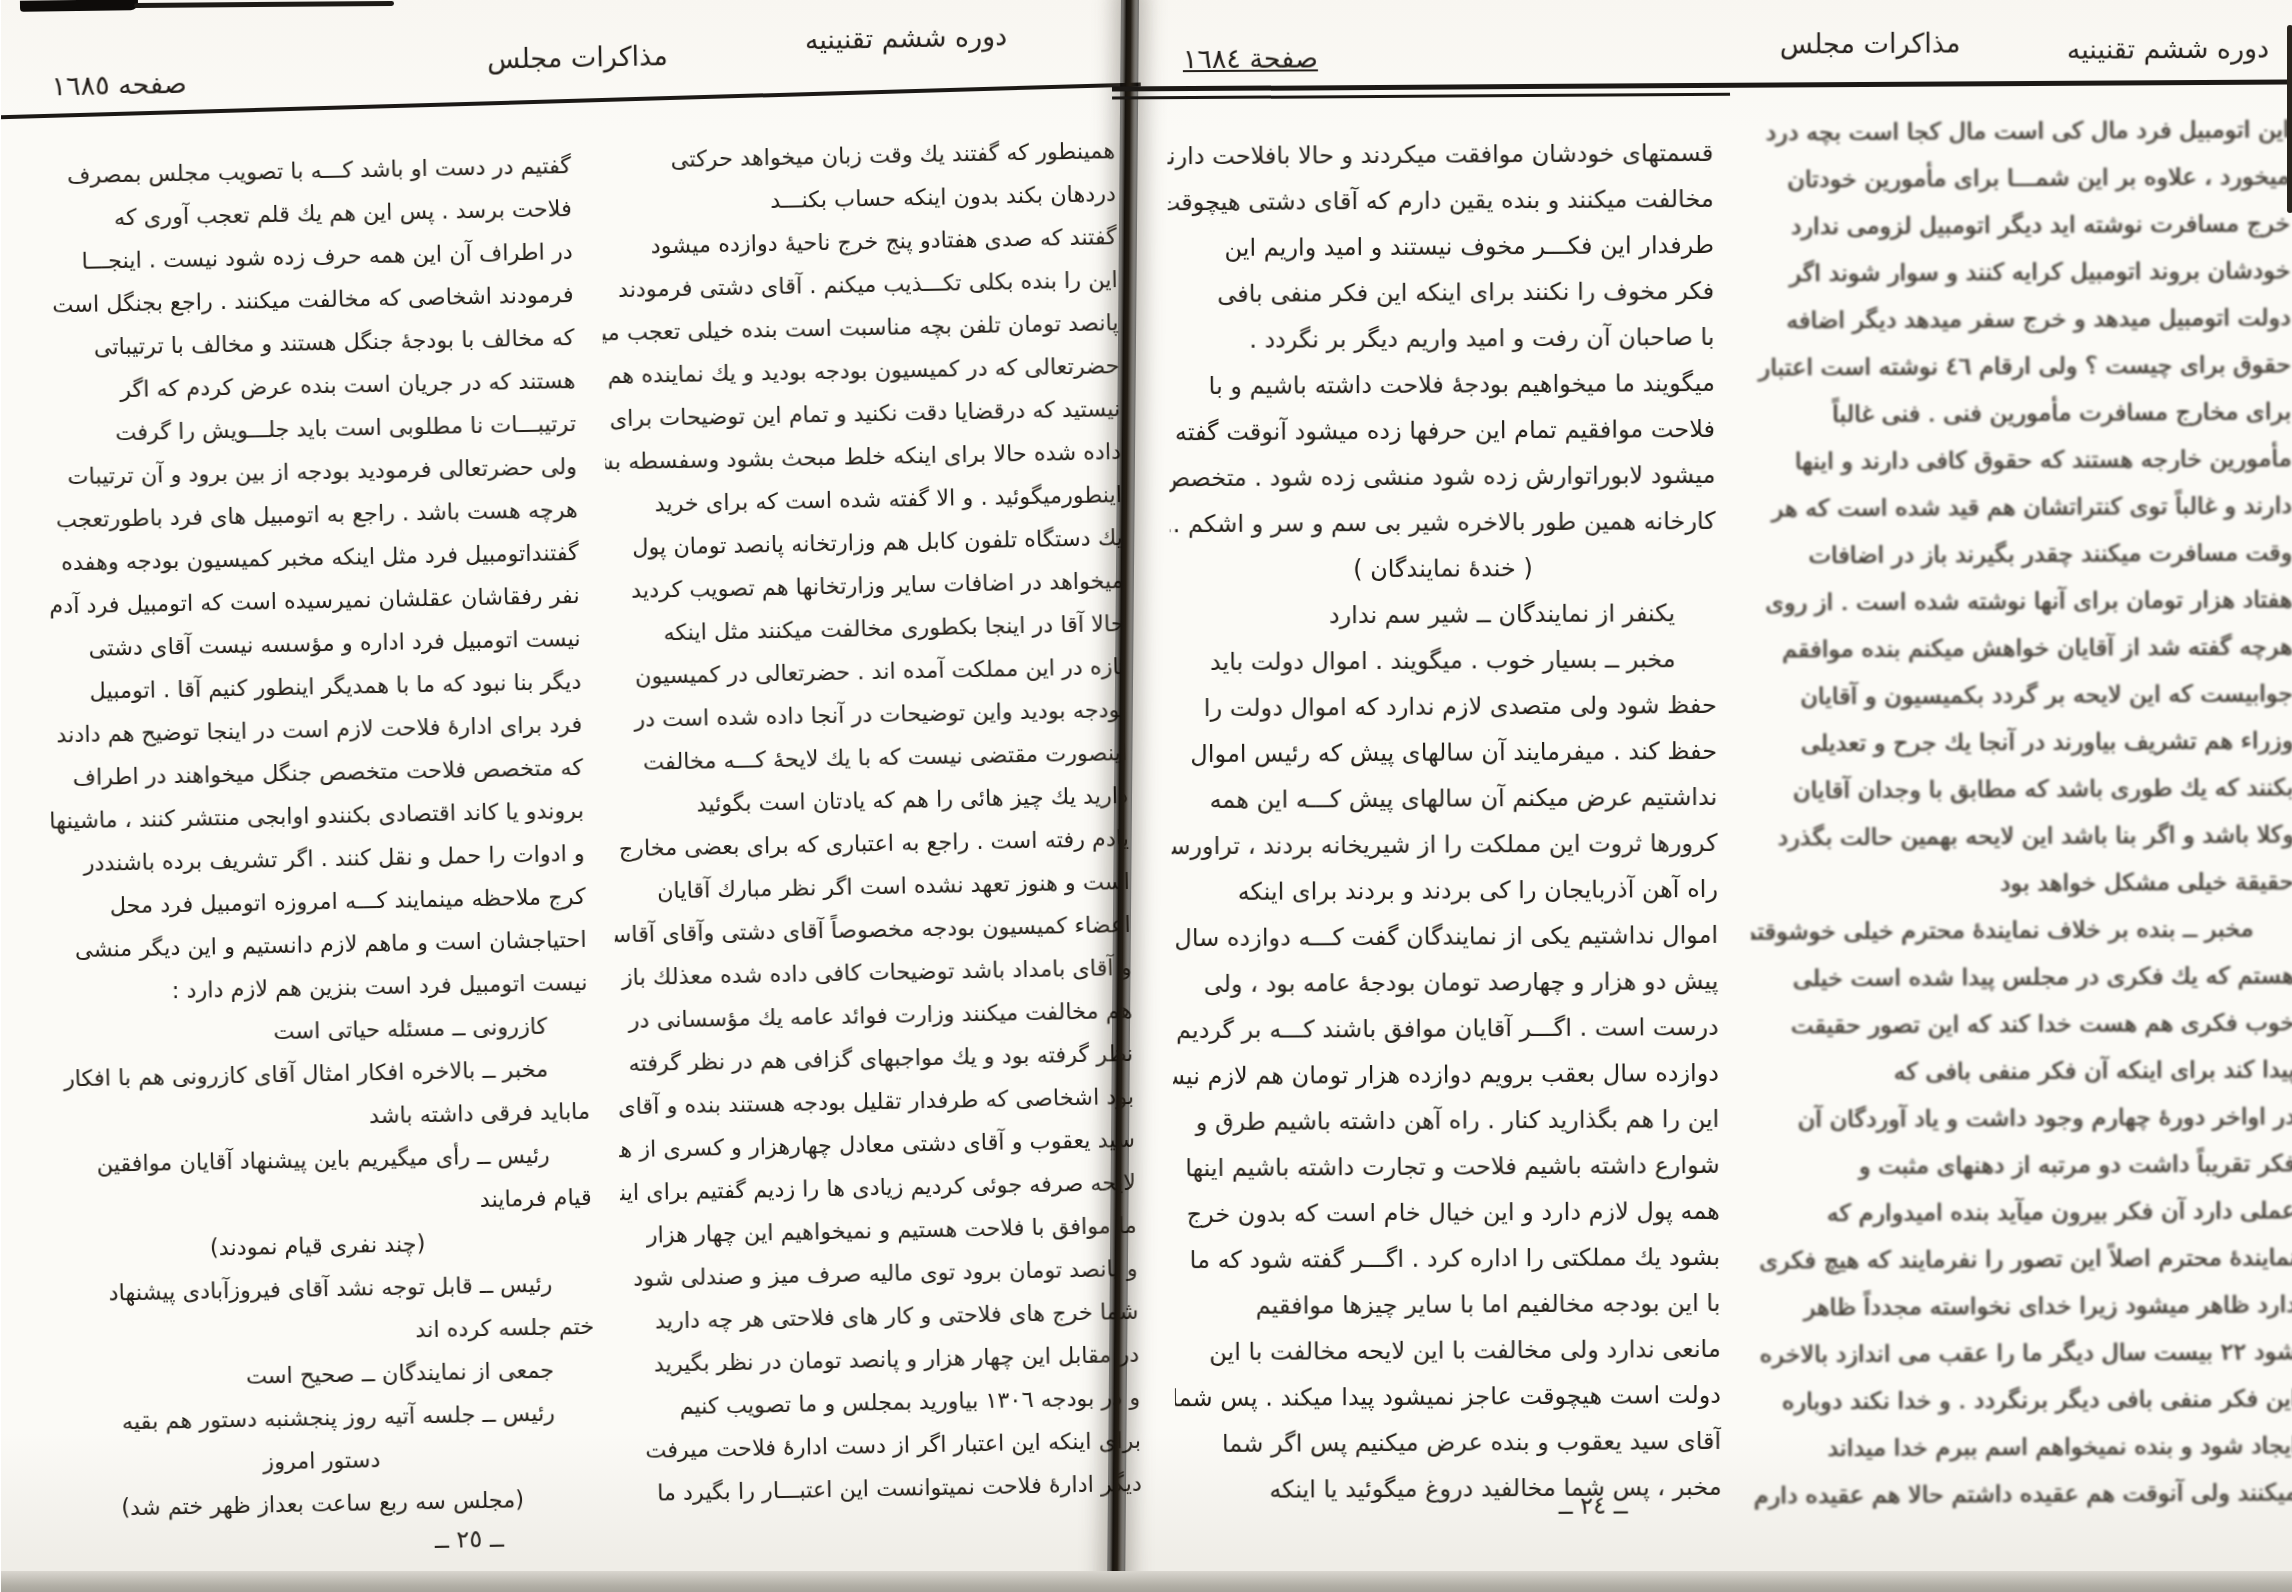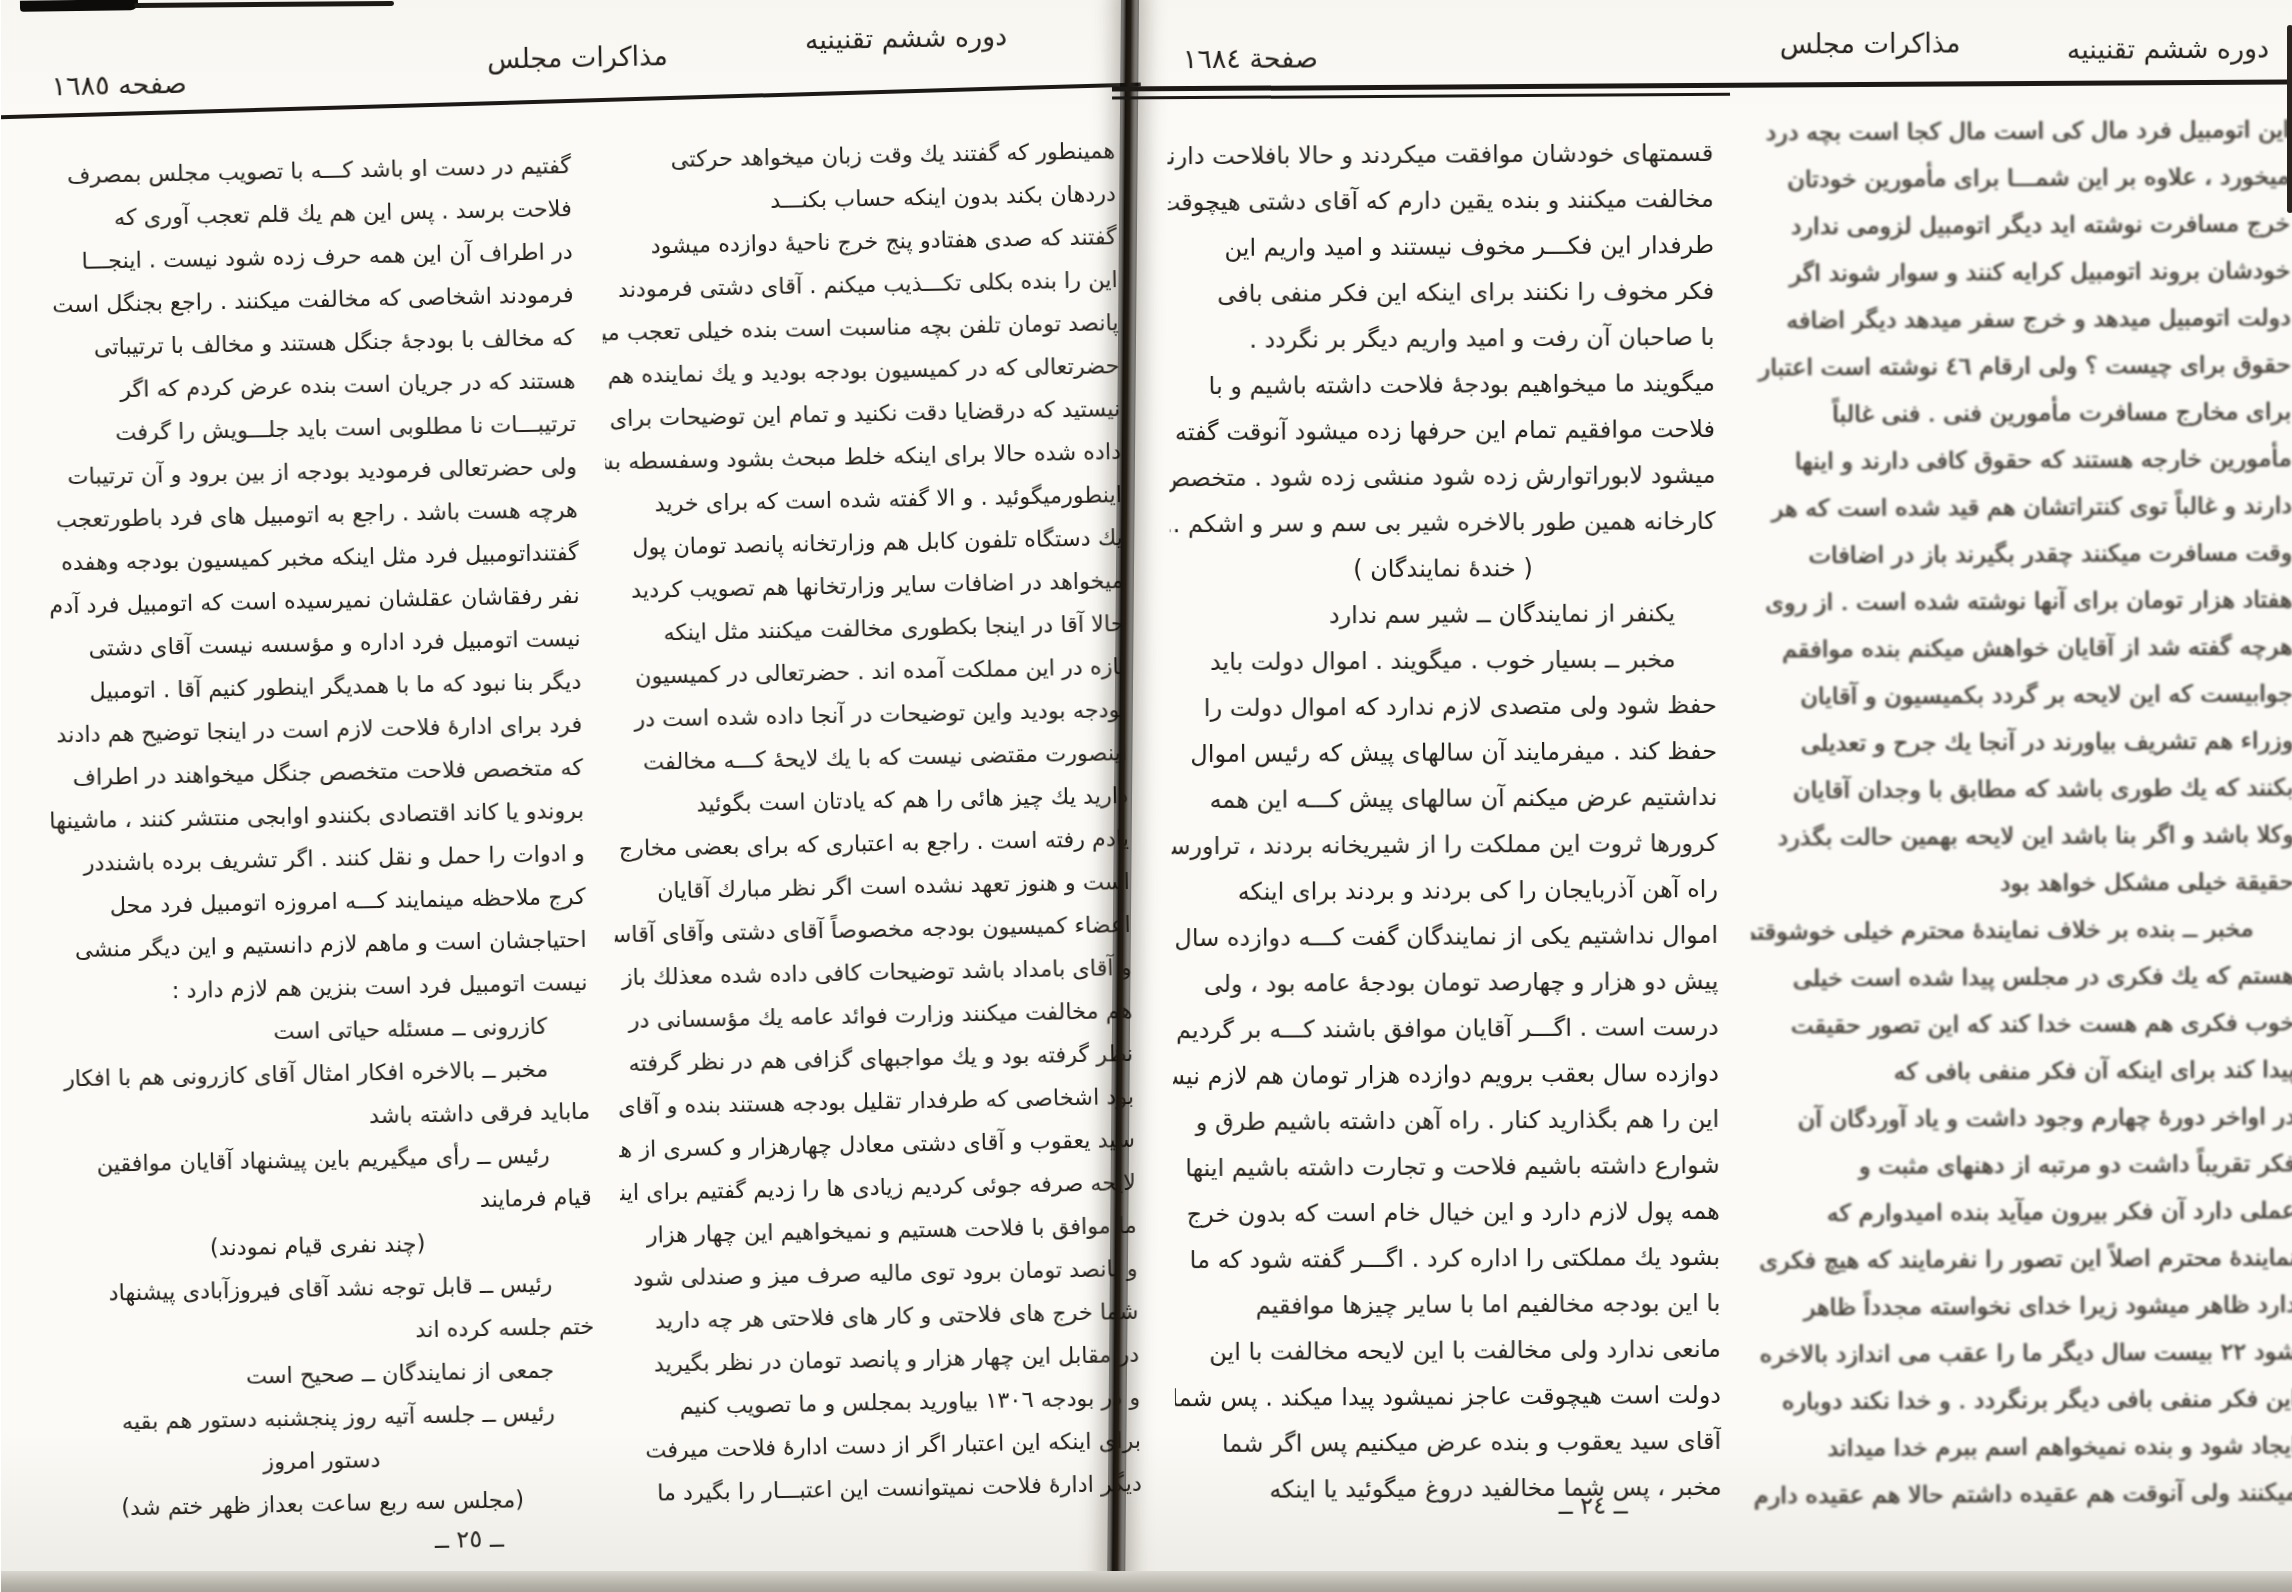--- a/index.html
+++ b/index.html
@@ -121,21 +121,21 @@
       <div class="line center">دستور امروز</div>
       <div class="line center">(مجلس سه ربع ساعت بعداز ظهر ختم شد)</div>
     </div>
 
   <div class="folio" style="left:351px;top:1533px;width:179px;text-align:center;">ــ ٢٥ ــ</div>
 </div>
 
 <div id="book-gutter"></div>
 
 <div class="page" id="right-page">
-  <span class="hdr" style="left:64px;top:43px;">صفحة ١٦٨٤</span>
+  <span class="hdr" style="left:64px;top:43px;text-decoration:underline;">صفحة ١٦٨٤</span>
   <span class="hdr" style="left:661px;top:32px;">مذاكرات مجلس</span>
   <span class="hdr" style="left:948px;top:39px;">دوره ششم تقنينيه</span>
   <div class="rule" style="left:-7.2px;top:86px;width:1182px;height:4.5px;"></div>
   <div class="rule" style="left:-7.2px;top:96px;width:618px;height:2.7px;"></div>
 
   <div class="col" id="rp-col-right" style="left:627px;top:113px;width:543px;">
       <div class="line">اين اتومبيل فرد مال كى است مال كجا است بچه درد</div>
       <div class="line">ميخورد ، علاوه بر اين شمـــا براى مأمورين خودتان</div>
       <div class="line">خرج مسافرت نوشته ايد ديگر اتومبيل لزومى ندارد</div>
       <div class="line">خودشان بروند اتومبيل كرايه كنند و سوار شوند اگر</div>

